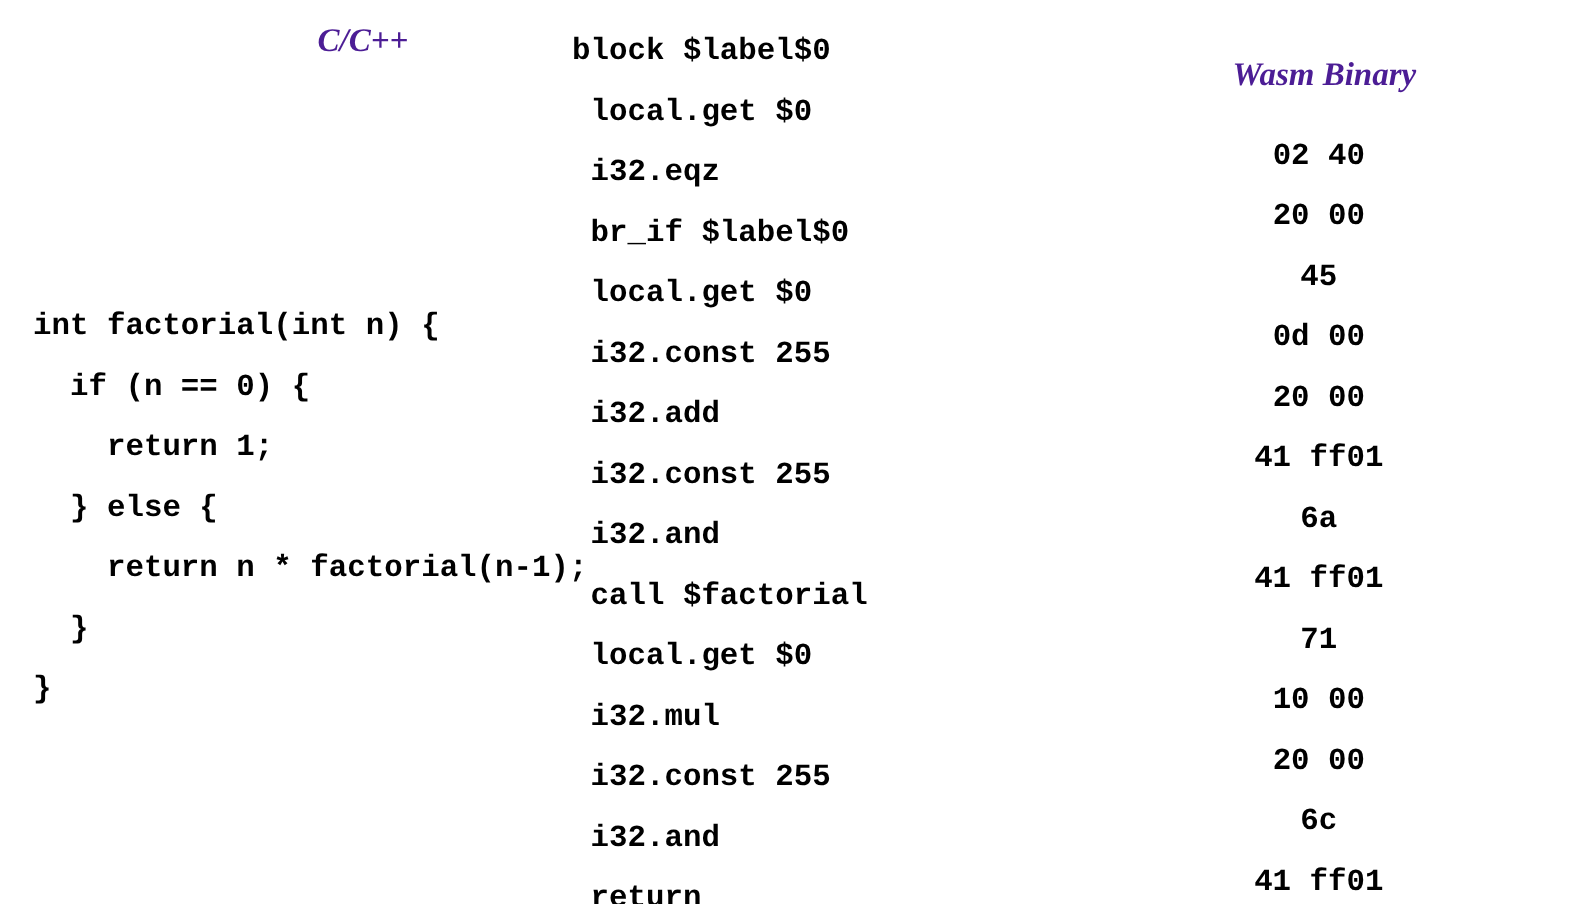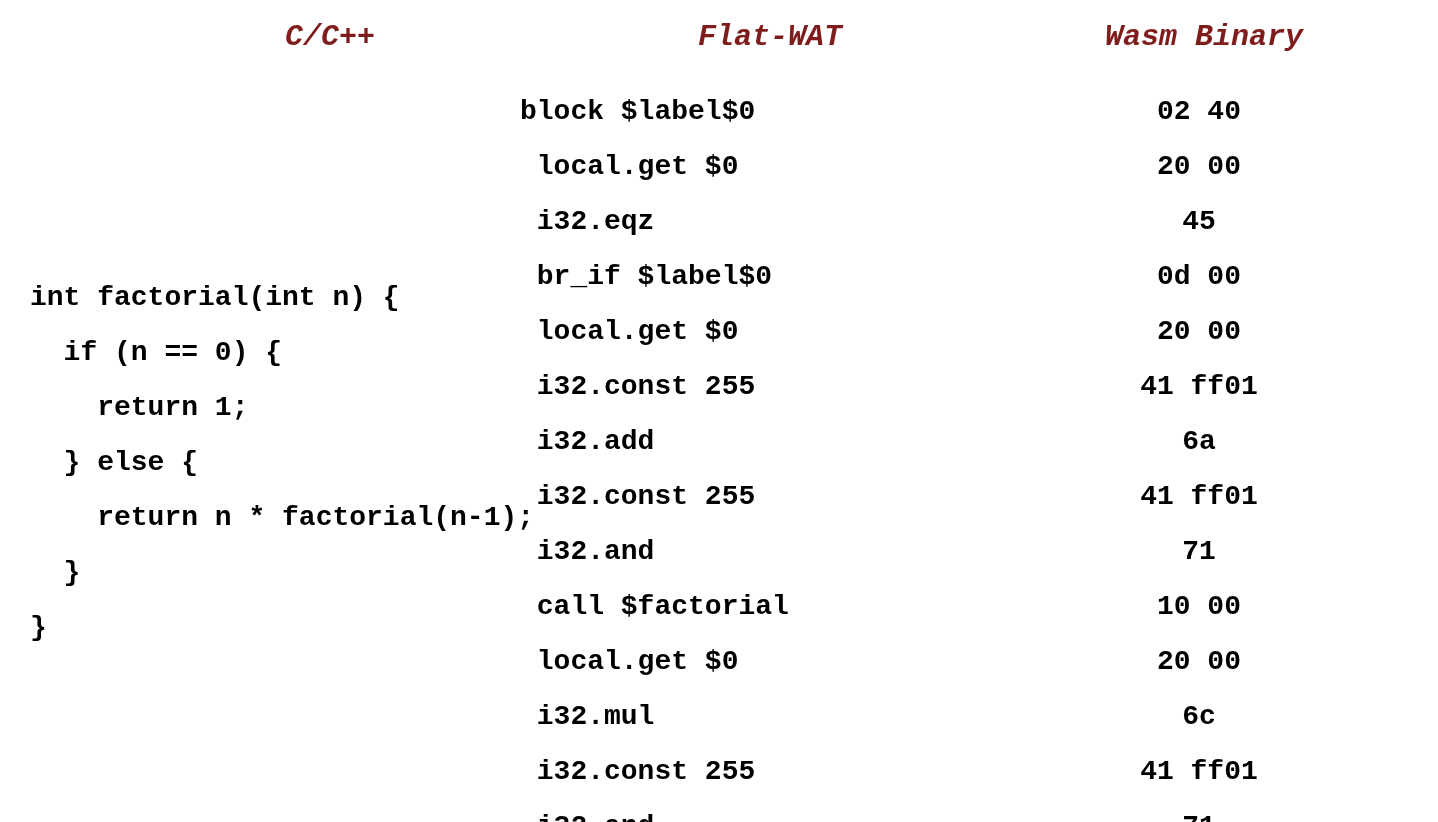--- a/index.html
+++ b/index.html
@@ -25,26 +25,27 @@
       flex-direction: column;
     }
     .col-c {
       width: 490px;
     }
     .col-wat {
       width: 472px;
     }
     .col-bin {
       width: 420px;
+      margin-top: 31px;
     }
     .header {
-      font-family: Liberation Mono, monospace;
+      font-family: Liberation Serif, serif;
       font-weight: bold;
       font-style: italic;
-      color: #7f1d1d;
+      color: #4c1d95;
       font-size: 30px;
       text-align: center;
       margin-bottom: 30px;
       height: 40px;
     }
     .header-c {
       text-align: center;
       padding-left: 110px;
     }
     .header-wat {
@@ -82,21 +83,20 @@
     <div class="header header-c">C/C++</div>
     <div class="code-block">int factorial(int n) {
   if (n == 0) {
     return 1;
   } else {
     return n * factorial(n-1);
   }
 }</div>
   </div>
   <div class="col col-wat">
-    <div class="header header-wat">Flat-WAT</div>
     <div class="code-block">block $label$0
  local.get $0
  i32.eqz
  br_if $label$0
  local.get $0
  i32.const 255
  i32.add
  i32.const 255
  i32.and
  call $factorial

